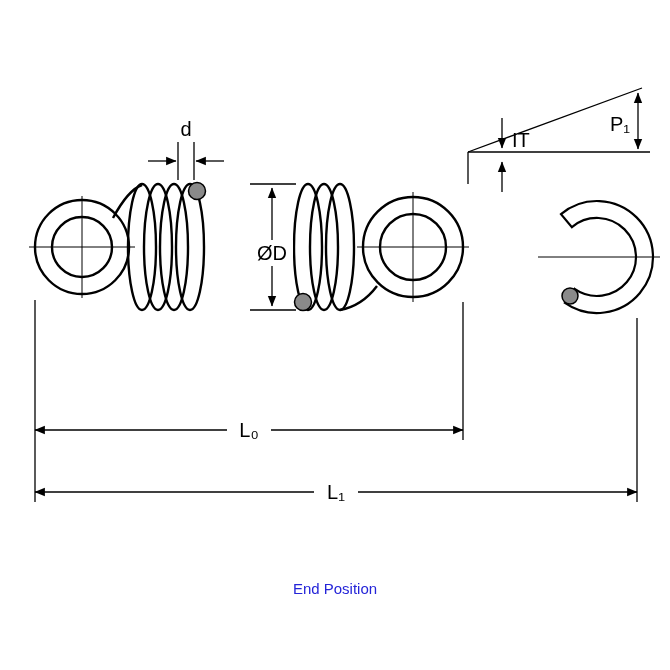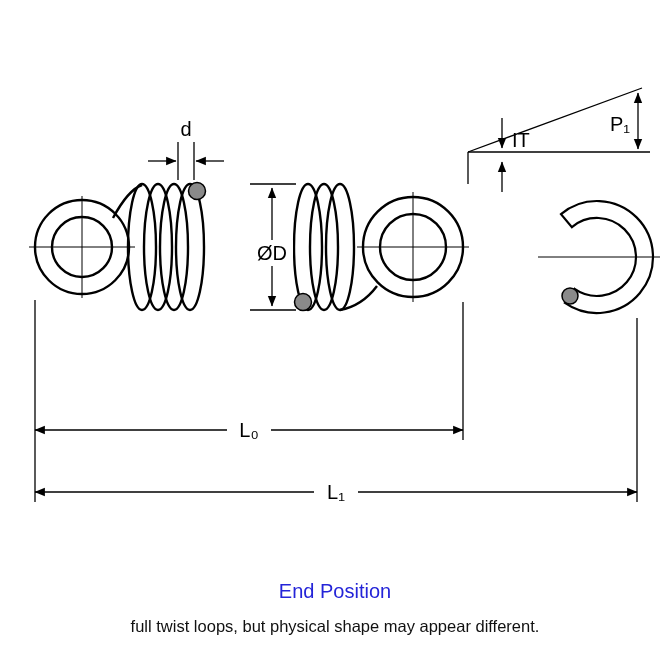--- a/index.html
+++ b/index.html
@@ -6,21 +6,21 @@
   .stage {
     position:relative; width:670px; height:670px; background:#ffffff;
     font-family:"Liberation Sans","DejaVu Sans",sans-serif; overflow:hidden;
   }
   .stage svg { position:absolute; top:0; left:0; }
   svg text {
     font-family:"Liberation Sans","DejaVu Sans",sans-serif;
     font-size:20px; fill:#000000;
   }
   .footer { position:absolute; left:0; right:0; top:580px; text-align:center; }
-  .end-pos { font-size:20px; margin:0 0 12px 0; }
+  .end-pos { font-size:15px; margin:0 0 12px 0; }
   .note { font-size:16.5px; color:#111111; line-height:1.35; margin:0; }
 </style>
 </head>
 <body>
 
 <div class="stage">
 
   <svg width="670" height="670" viewBox="0 0 670 670">
     <defs>
       <marker id="arrow" viewBox="0 0 10 10" refX="9.5" refY="5" markerWidth="8" markerHeight="8" orient="auto-start-reverse">
@@ -96,16 +96,15 @@
     <g stroke="#000" stroke-width="1.3" fill="none">
       <line x1="637" y1="318" x2="637" y2="502"></line>
       <line x1="35" y1="492" x2="637" y2="492" marker-start="url(#arrow)" marker-end="url(#arrow)"></line>
     </g>
     <rect x="314" y="479" width="44" height="26" fill="#ffffff"></rect>
     <text x="336" y="499" text-anchor="middle">L₁</text>
   </svg>
 
   <div class="footer">
     <p class="end-pos" style="color: rgb(36, 36, 216);">End Position</p>
-    <p class="note">full twist loops, but physical shape may appear different.</p>
   </div>
 
 </div>
 
 </body></html>

